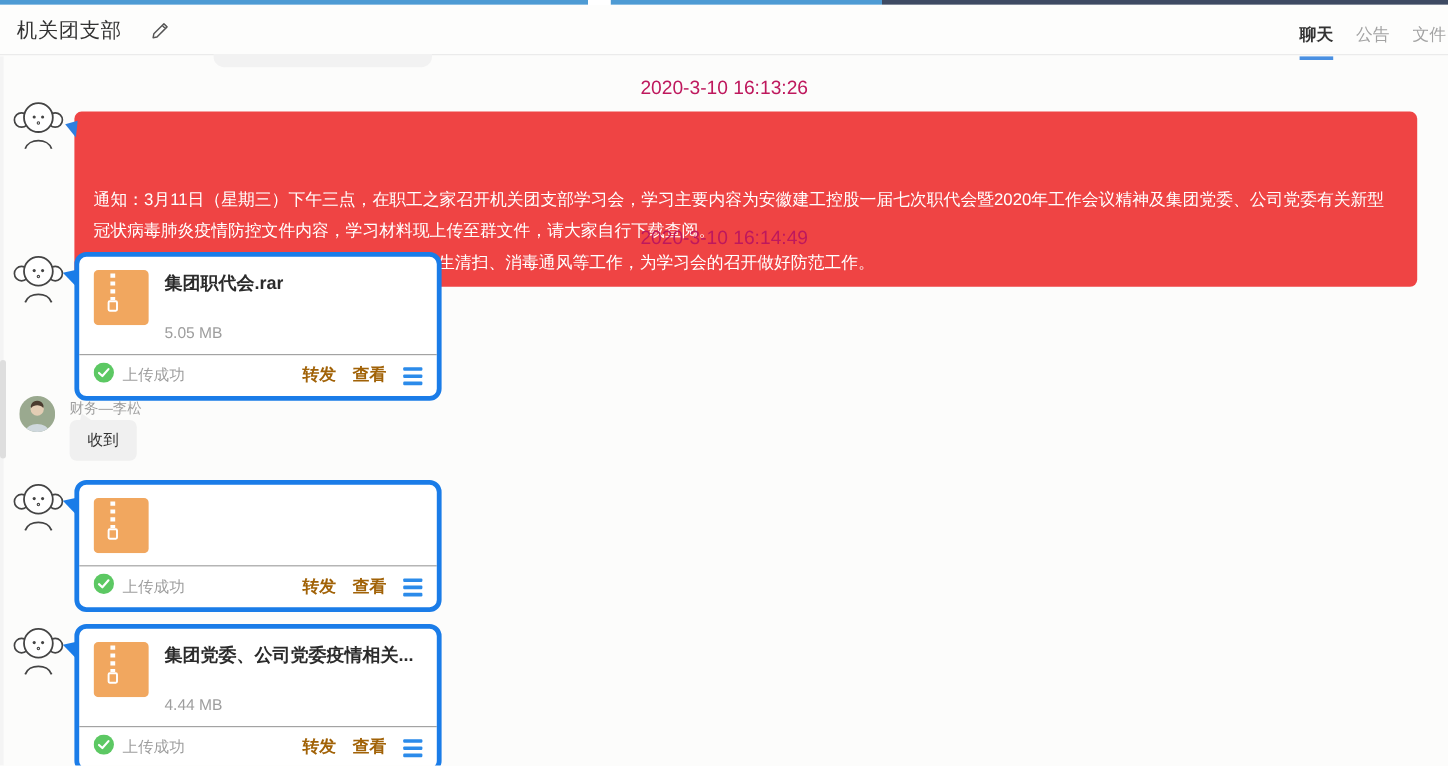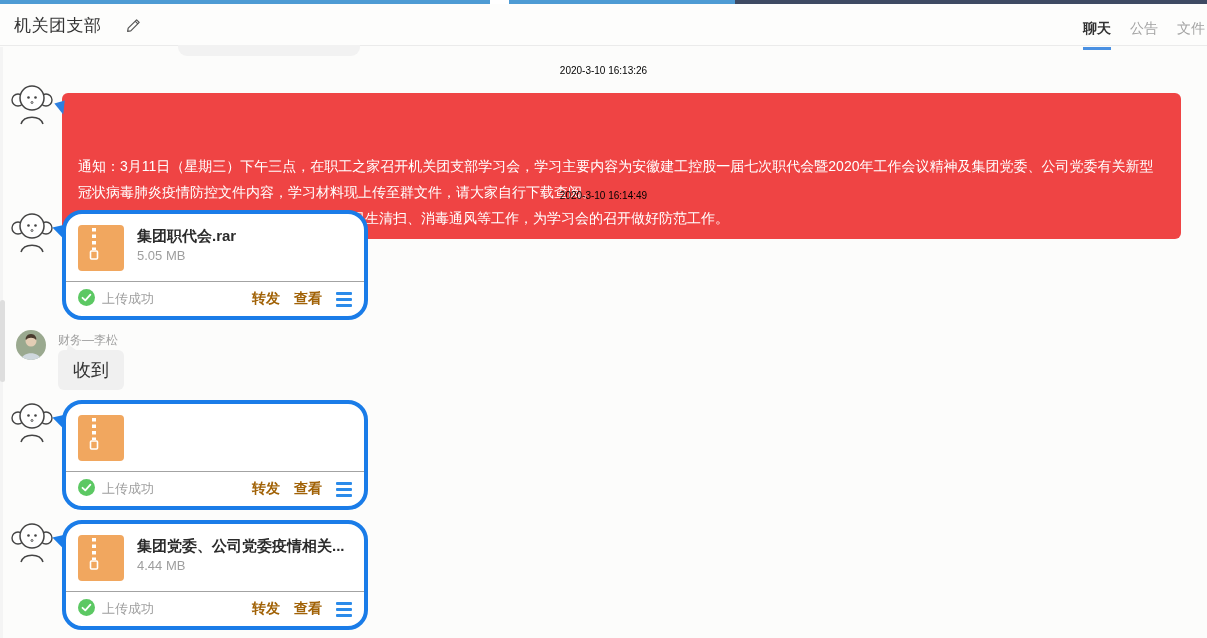--- a/index.html
+++ b/index.html
@@ -23,62 +23,62 @@
   .edit-icon svg { display:block; }
   .tabs { position:absolute; right:2px; top:0; height:48px; display:flex; align-items:center; }
   .tab { font-size:14px; color:#a3a3a3; margin-left:19px; position:relative; height:42px; line-height:42px; cursor:pointer; }
   .tab.active { color:#333; font-weight:bold; }
   .tab.active::after { content:""; position:absolute; left:0; right:0; bottom:-1px; height:3px; background:#4a90e2; }
   
   .chat { position:absolute; top:47px; left:0; right:0; bottom:0; }
   .prev-bubble-fragment { position:absolute; left:178px; top:-2px; width:182px; height:11px; background:#f2f2f2; border-radius:0 0 9px 9px; }
   .scroll-track { position:absolute; left:0; top:0; bottom:0; width:3px; background:#f4f4f4; }
   .scroll-thumb { position:absolute; left:0; top:253px; width:5px; height:82px; background:#dedede; border-radius:3px; }
-  .timestamp { position:absolute; left:0; right:0; text-align:center; font-size:10px; color:#000000; }
+  .timestamp { position:absolute; left:0; right:0; text-align:center; font-size:16px; color:#be185d; }
   .ts1 { top:18px; }
   .ts2 { top:143px; }
   .avatar-cartoon { position:absolute; width:44px; height:42px; }
   
   .notice-row .avatar-cartoon { left:10px; top:36px; }
   .notice-bubble {
     position:absolute; left:62px; top:46px; width:1119px;
     background:#ef4444; color:#fff; border-radius:6px;
     padding:8px 16px; font-size:14px; line-height:26px;
     white-space:pre-line;
   }
   .notice-tail { position:absolute; left:-8px; top:7px; width:0; height:0;
     border-top:4px solid transparent; border-bottom:10px solid transparent;
     border-right:10px solid #2e7fdf; transform:rotate(6deg); }
   
   .file-row { position:absolute; left:0; top:0; }
   .file-card {
     position:absolute; left:62px; width:306px;
-    background:#fff; border:4px solid #1a7ce8; border-radius:20px;
+    background:#fff; border:4px solid #1a7ce8; border-radius:10px;
     cursor:pointer;
   }
   .card-tail { position:absolute; left:-14px; top:10px; width:0; height:0;
     border-top:4px solid transparent; border-bottom:10px solid transparent;
     border-right:12px solid #1a7ce8; transform:rotate(6deg); }
   .file-main { display:flex; align-items:flex-start; padding:11px 12px 10px 12px; }
   .zip-icon { width:46px; height:46px; flex:0 0 46px; }
   .file-info { margin-left:13px; padding-top:2px; min-width:0; }
   .file-name { font-size:15px; font-weight:bold; color:#2b2b2b; white-space:nowrap; overflow:hidden; max-width:220px; }
-  .file-size { font-size:13px; color:#9e9e9e; margin-top:2px; }
+  .file-size { font-size:13px; color:#9e9e9e; margin-top:24px; }
   .file-footer { border-top:1px solid #a3a3a3; height:35px; display:flex; align-items:center; justify-content:space-between; padding:0 12px; }
   .status-wrap { display:flex; align-items:center; gap:7px; }
   .status-text { font-size:13px; color:#9e9e9e; }
   .footer-actions { display:flex; align-items:center; gap:14px; }
   .file-link { font-size:14px; font-weight:bold; color:#a16207; cursor:pointer; }
   .menu-icon { display:flex; flex-direction:column; gap:3px; cursor:pointer; }
   .menu-icon span { display:block; width:16px; height:3px; background:#2b8bea; border-radius:1px; }
   
   .reply-avatar { position:absolute; left:16px; top:283px; width:30px; height:30px; border-radius:50%; overflow:hidden; cursor:pointer; }
   .reply-name { position:absolute; left:58px; top:285px; font-size:12px; color:#9e9e9e; }
   .reply-bubble { position:absolute; left:58px; top:303px; background:#f0f0f0; color:#333;
-    font-size:18px; padding:8px 15px; border-radius:6px; }
+    font-size:13px; padding:8px 15px; border-radius:6px; }
   .reply-tail { position:absolute; left:7px; top:-6px; width:0; height:0;
     border-left:4px solid transparent; border-right:7px solid transparent;
     border-bottom:8px solid #f0f0f0; transform:rotate(-14deg); }
 </style>
 </head>
 <body>
 
 <div class="top-strip">
   <div class="seg-blue1"></div>
   <div class="seg-gap"></div>

